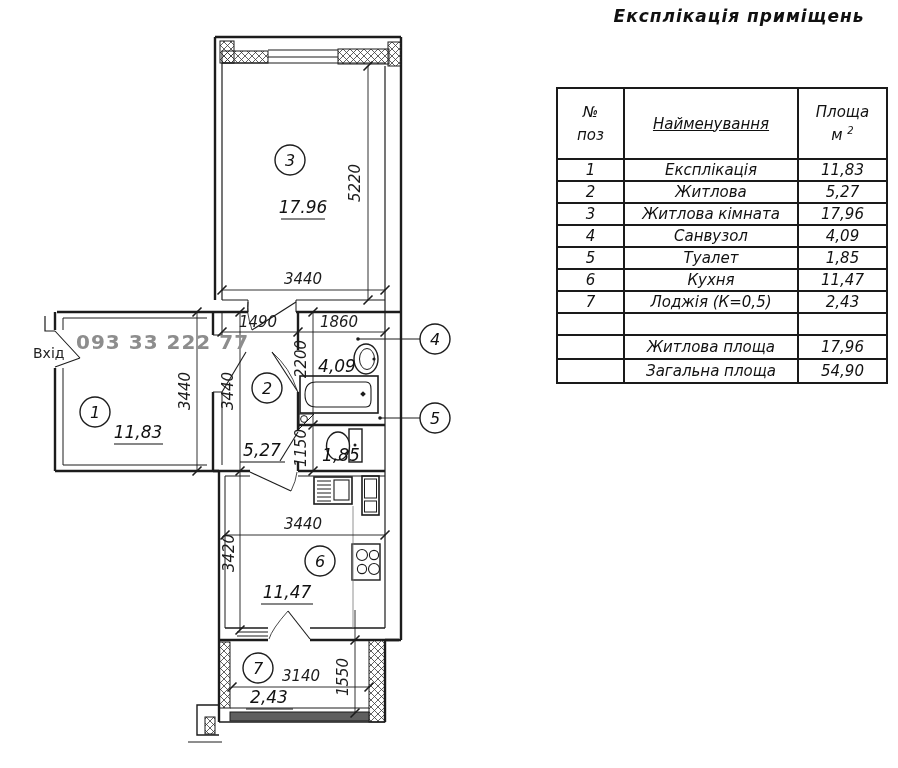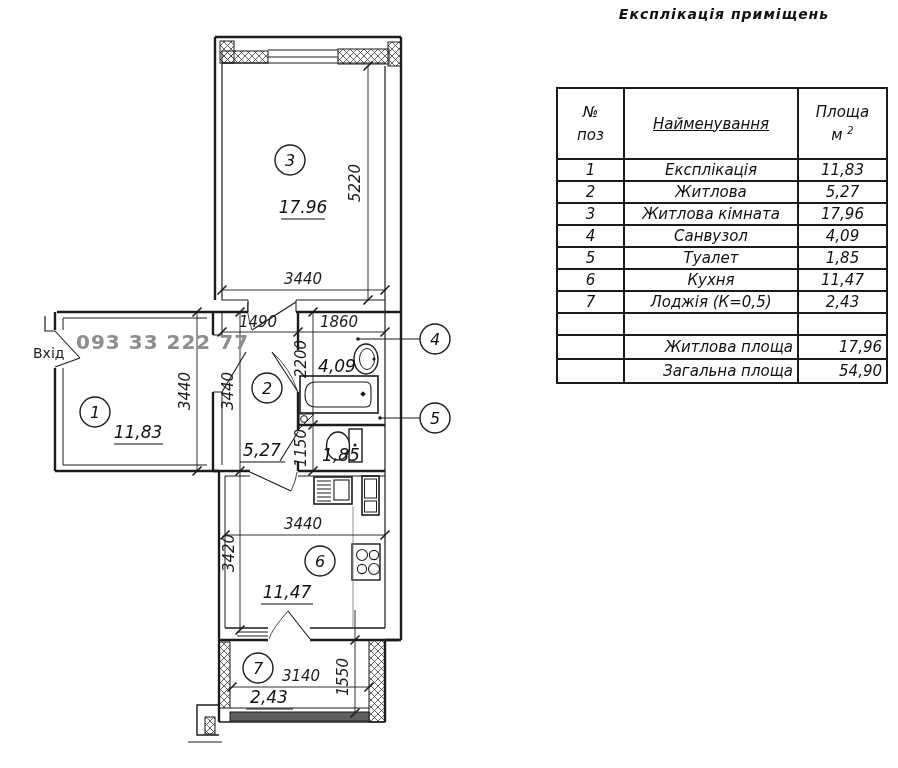--- a/index.html
+++ b/index.html
@@ -4,32 +4,32 @@
 <style>
   html,body{margin:0;padding:0;background:#fff;}
   .canvas{position:relative;width:898px;height:768px;background:#fff;overflow:hidden;
           font-family:"DejaVu Sans",sans-serif;color:#1c1c1c;}
   svg text{font-family:"DejaVu Sans",sans-serif;}
   .dim{font-size:15px;font-style:italic;fill:#1c1c1c;}
   .area{font-size:17px;font-style:italic;fill:#111;}
   .badge{font-size:16px;font-style:italic;fill:#111;}
   .entr{font-size:14px;fill:#222;}
   .phone{font-size:20px;font-weight:bold;fill:#8d8d8d;letter-spacing:1px;}
-  .title{position:absolute;left:565px;top:6px;width:318px;text-align:center;
-         font-size:14px;font-style:italic;font-weight:bold;letter-spacing:1px;color:#111;}
+  .title{position:absolute;left:580px;top:6px;width:318px;text-align:center;
+         font-size:17px;font-style:italic;font-weight:bold;letter-spacing:1px;color:#111;}
   .expl{position:absolute;left:556px;top:87px;}
   table.exp{border-collapse:collapse;table-layout:fixed;}
   table.exp td{border:2px solid #1a1a1a;font-style:italic;font-size:15px;
                text-align:center;vertical-align:middle;padding:0 4px;color:#111;
                overflow:hidden;white-space:nowrap;}
   td.c-pos{width:57px;} td.c-name{width:164px;text-decoration:underline;} td.c-area{width:79px;}
   tr.hdr td{height:69px;font-size:15px;}
   tr.row td{height:20px;}
   tr.emptyrow td{height:20px;}
-  tr.sum td{height:22px;text-align:right;}
+  tr.sum td{height:22px;}
   .hdr .two{line-height:1.5;}
   sup{font-size:10px;}
 </style>
 </head>
 <body>
 
 <div class="canvas">
 
   <svg width="520" height="768" viewBox="0 0 520 768" style="position:absolute;left:0;top:0;">
     <defs>

